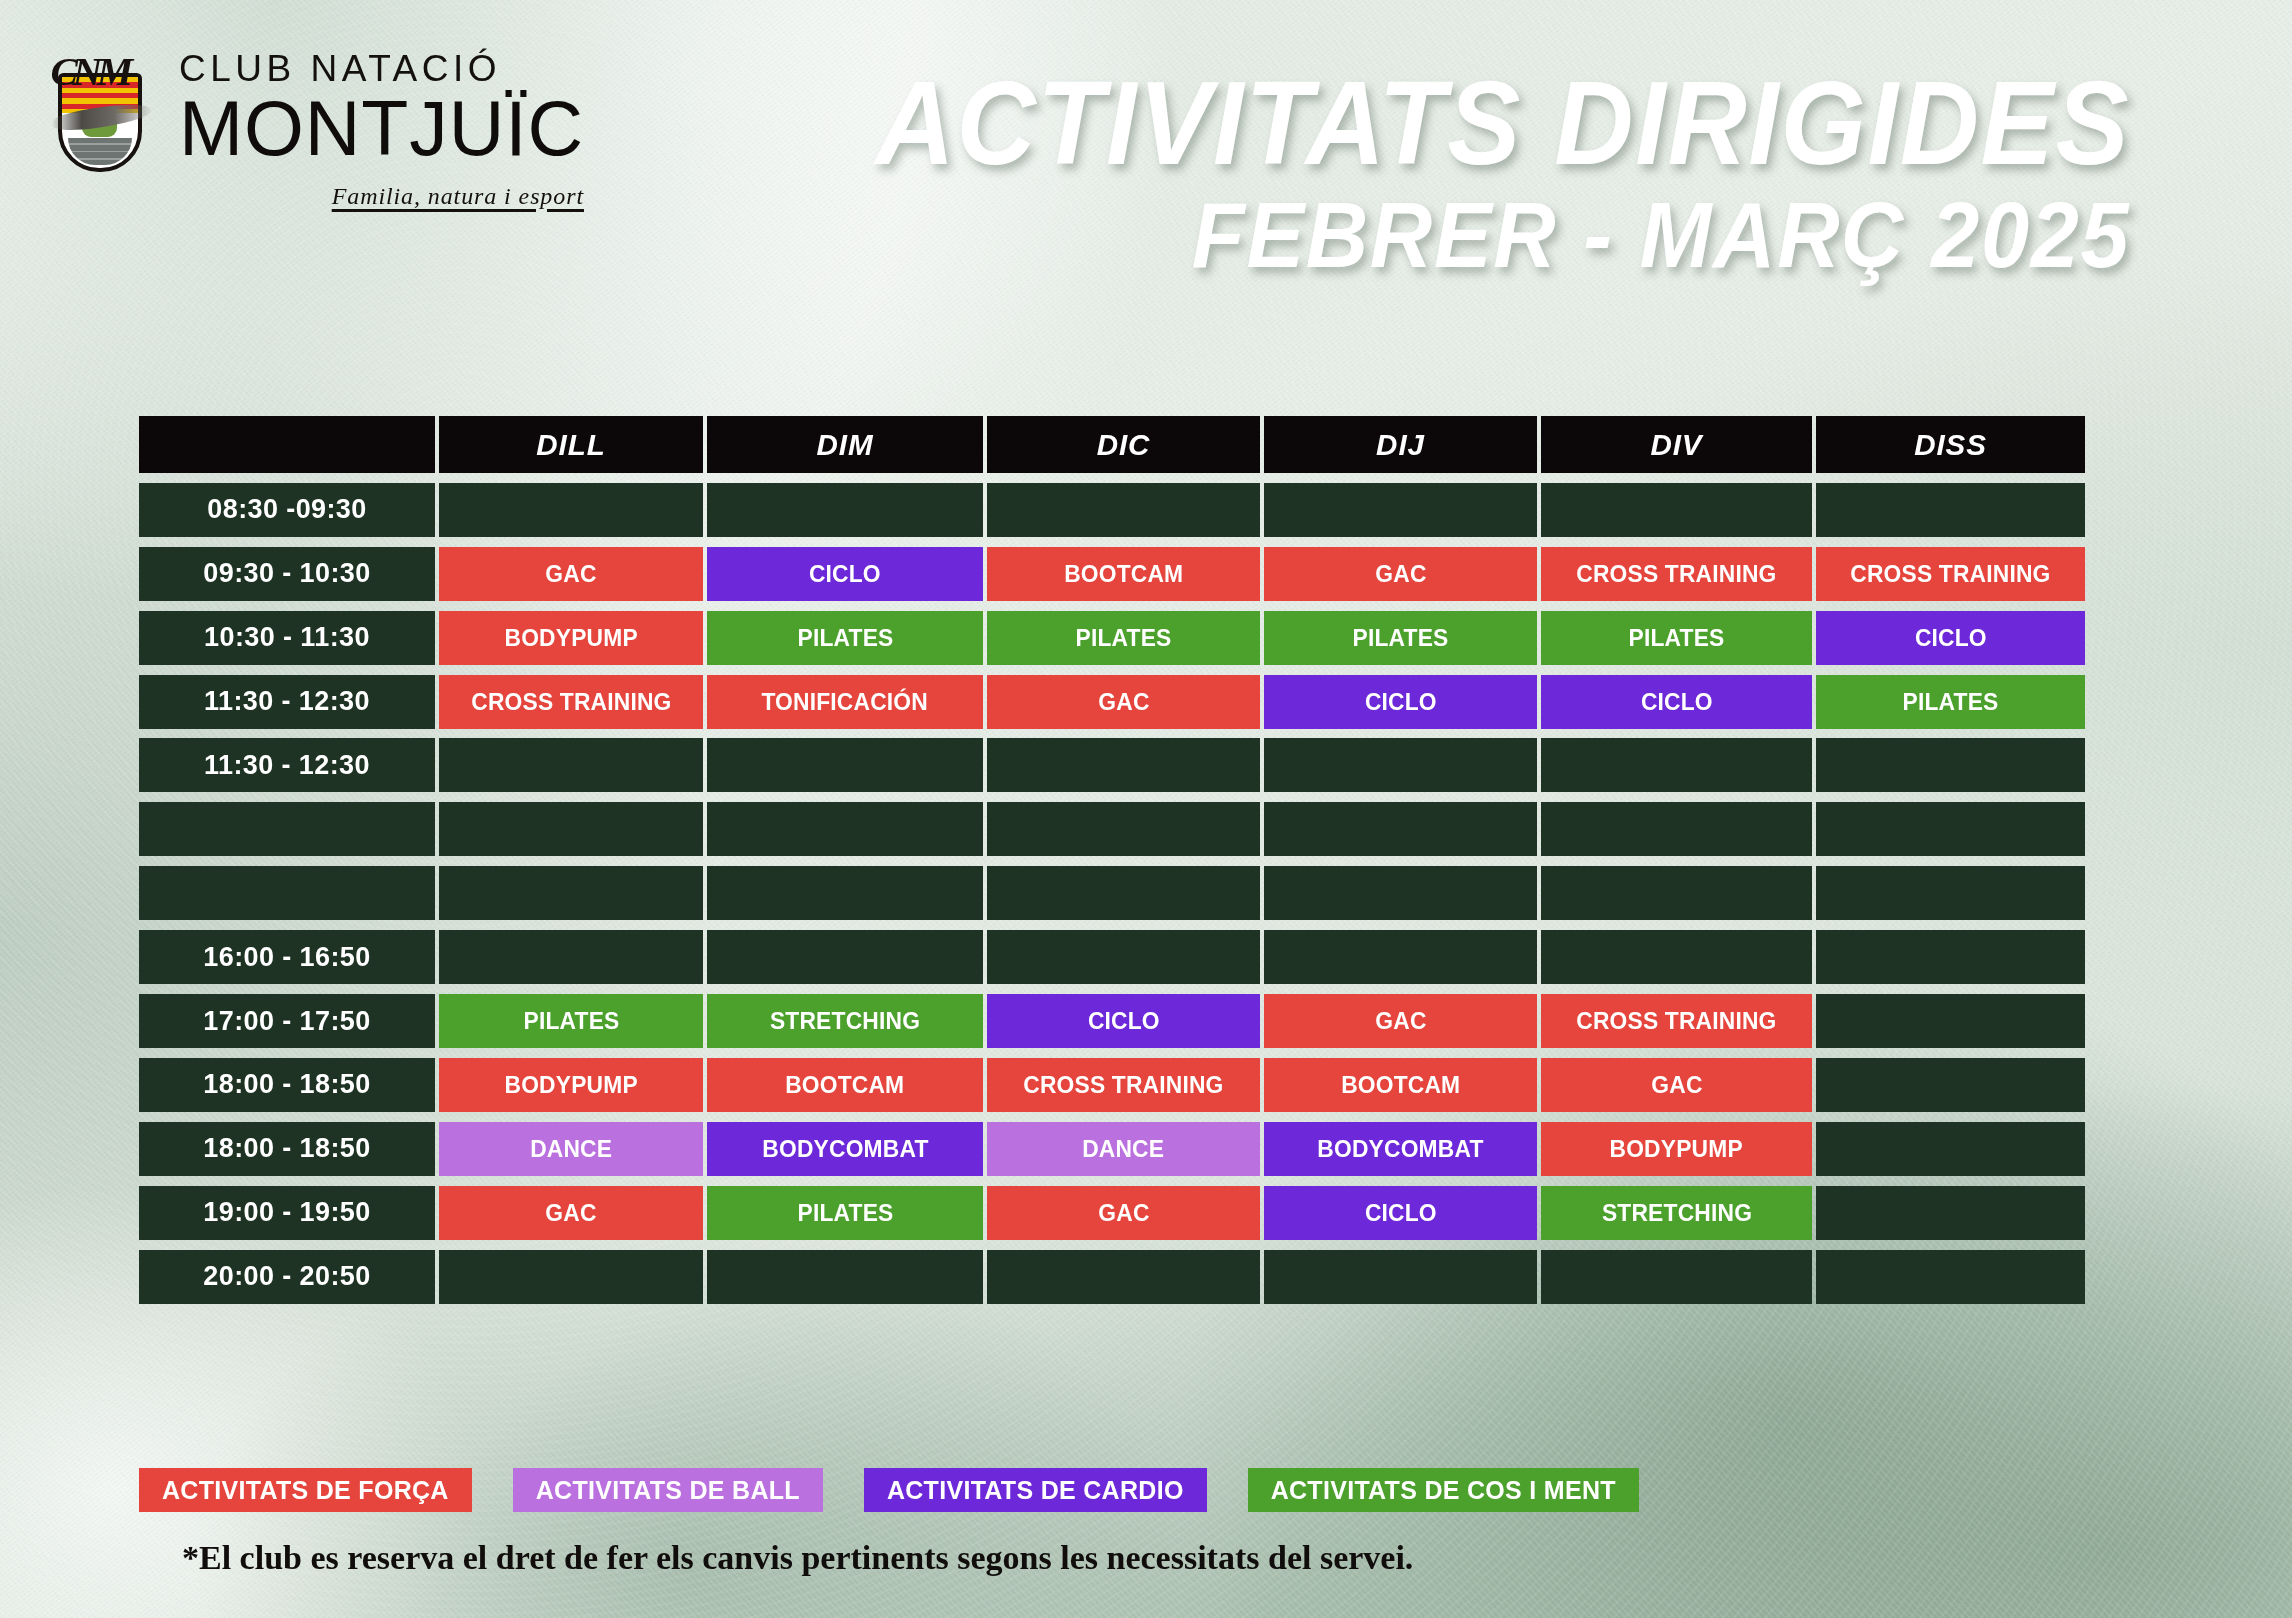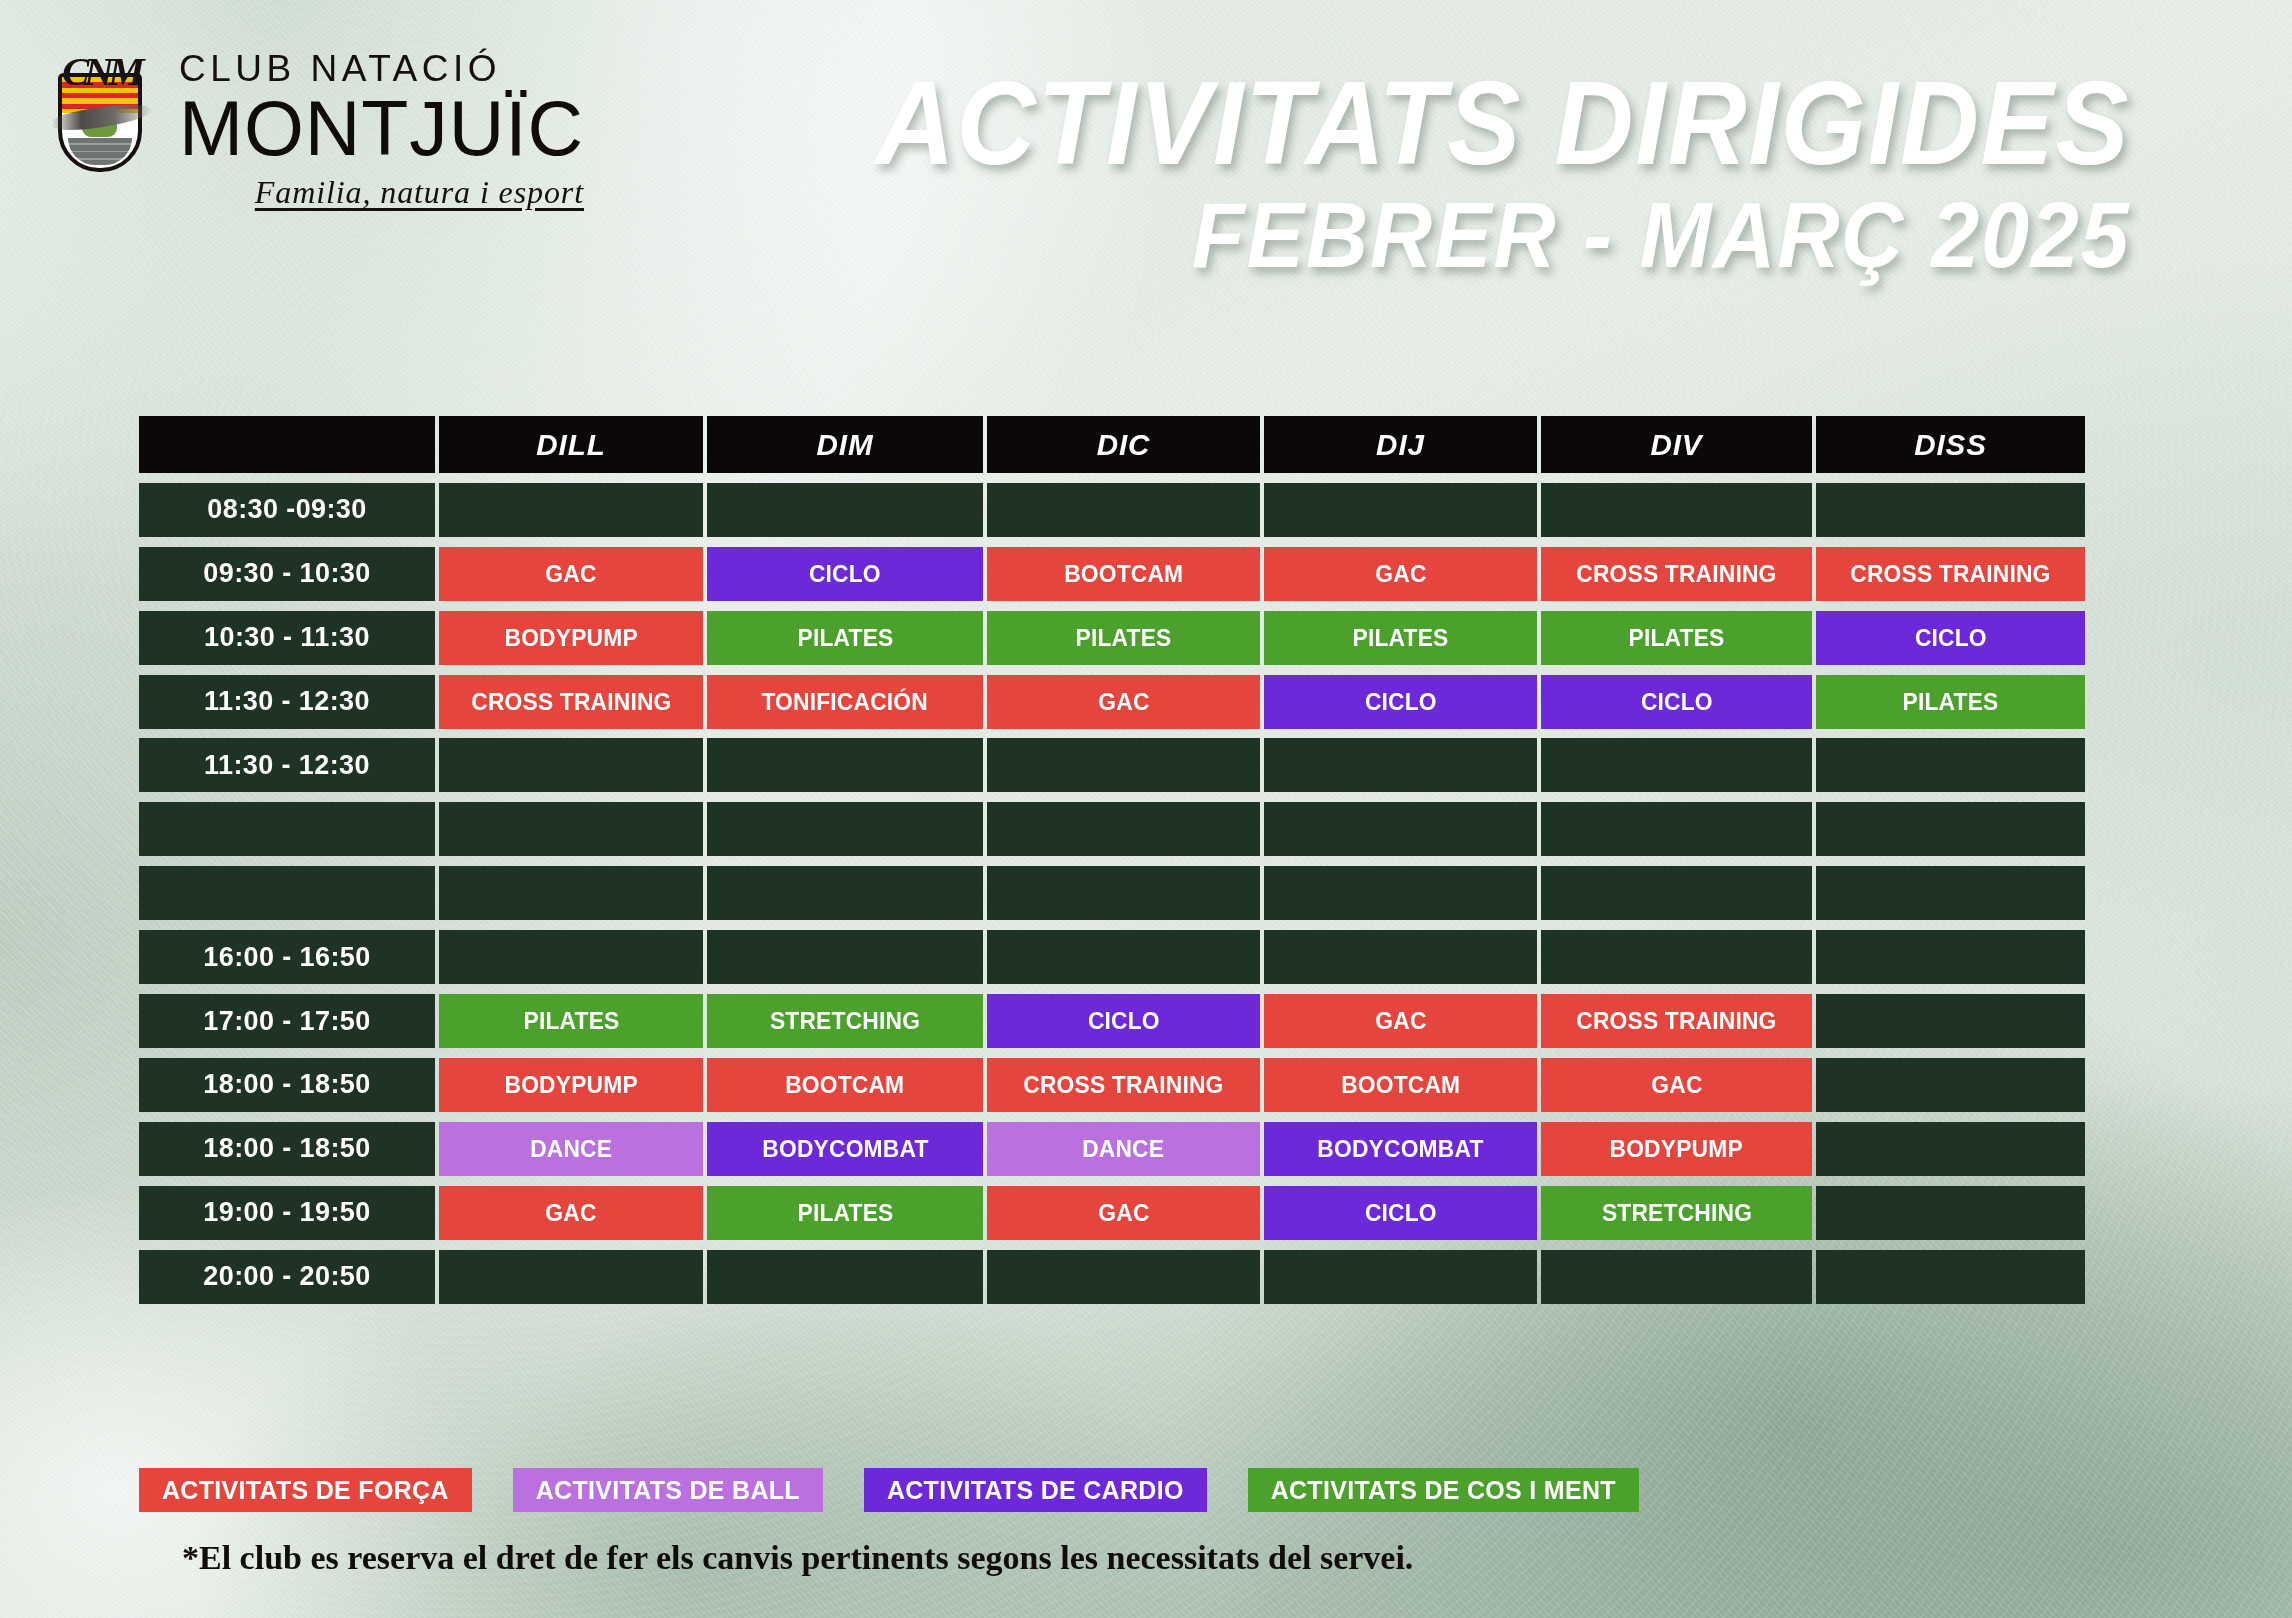--- a/index.html
+++ b/index.html
@@ -119,21 +119,20 @@
   .crest-letters {
     position: absolute;
     left: 3.6px; top: 0;
     width: 100px; height: 56px;
     font-family: "Liberation Serif", serif;
     font-weight: bold;
     font-size: 41px;
     letter-spacing: -5.4px;
     color: #17110f;
     line-height: 56px;
-    text-align: center;
     font-style: italic;
   }
   .crest-wing {
     position: absolute;
     left: 5.4px; top: 64px;
     width: 100px; height: 19.7px;
     background: linear-gradient(100deg, rgba(23,17,15,0) 0%, #4d4a46 30%, #6d6a66 62%, rgba(23,17,15,0) 100%);
     border-radius: 40% 60% 50% 50%;
     transform: rotate(-9deg);
   }
@@ -149,25 +148,25 @@
   .brand-line2 {
     font-size: 77px;
     line-height: .94;
     letter-spacing: 0.9px;
     color: #0f0c0b;
     font-weight: 400;
     font-family: "Liberation Sans", sans-serif;
     margin-top: 1.8px;
   }
   .brand-tag {
-    margin-top: 9px;
+    margin-top: 18px;
     text-align: right;
     font-family: "Liberation Serif", serif;
     font-style: italic;
-    font-size: 32px;
+    font-size: 24px;
     color: #14100e;
     letter-spacing: 0.9px;
   }
   .brand-tag u { text-decoration-thickness: 2.7px; text-underline-offset: 5.4px; }
 
   .titles {
     position: absolute;
     right: 163px;
     top: 64px;
     text-align: right;

